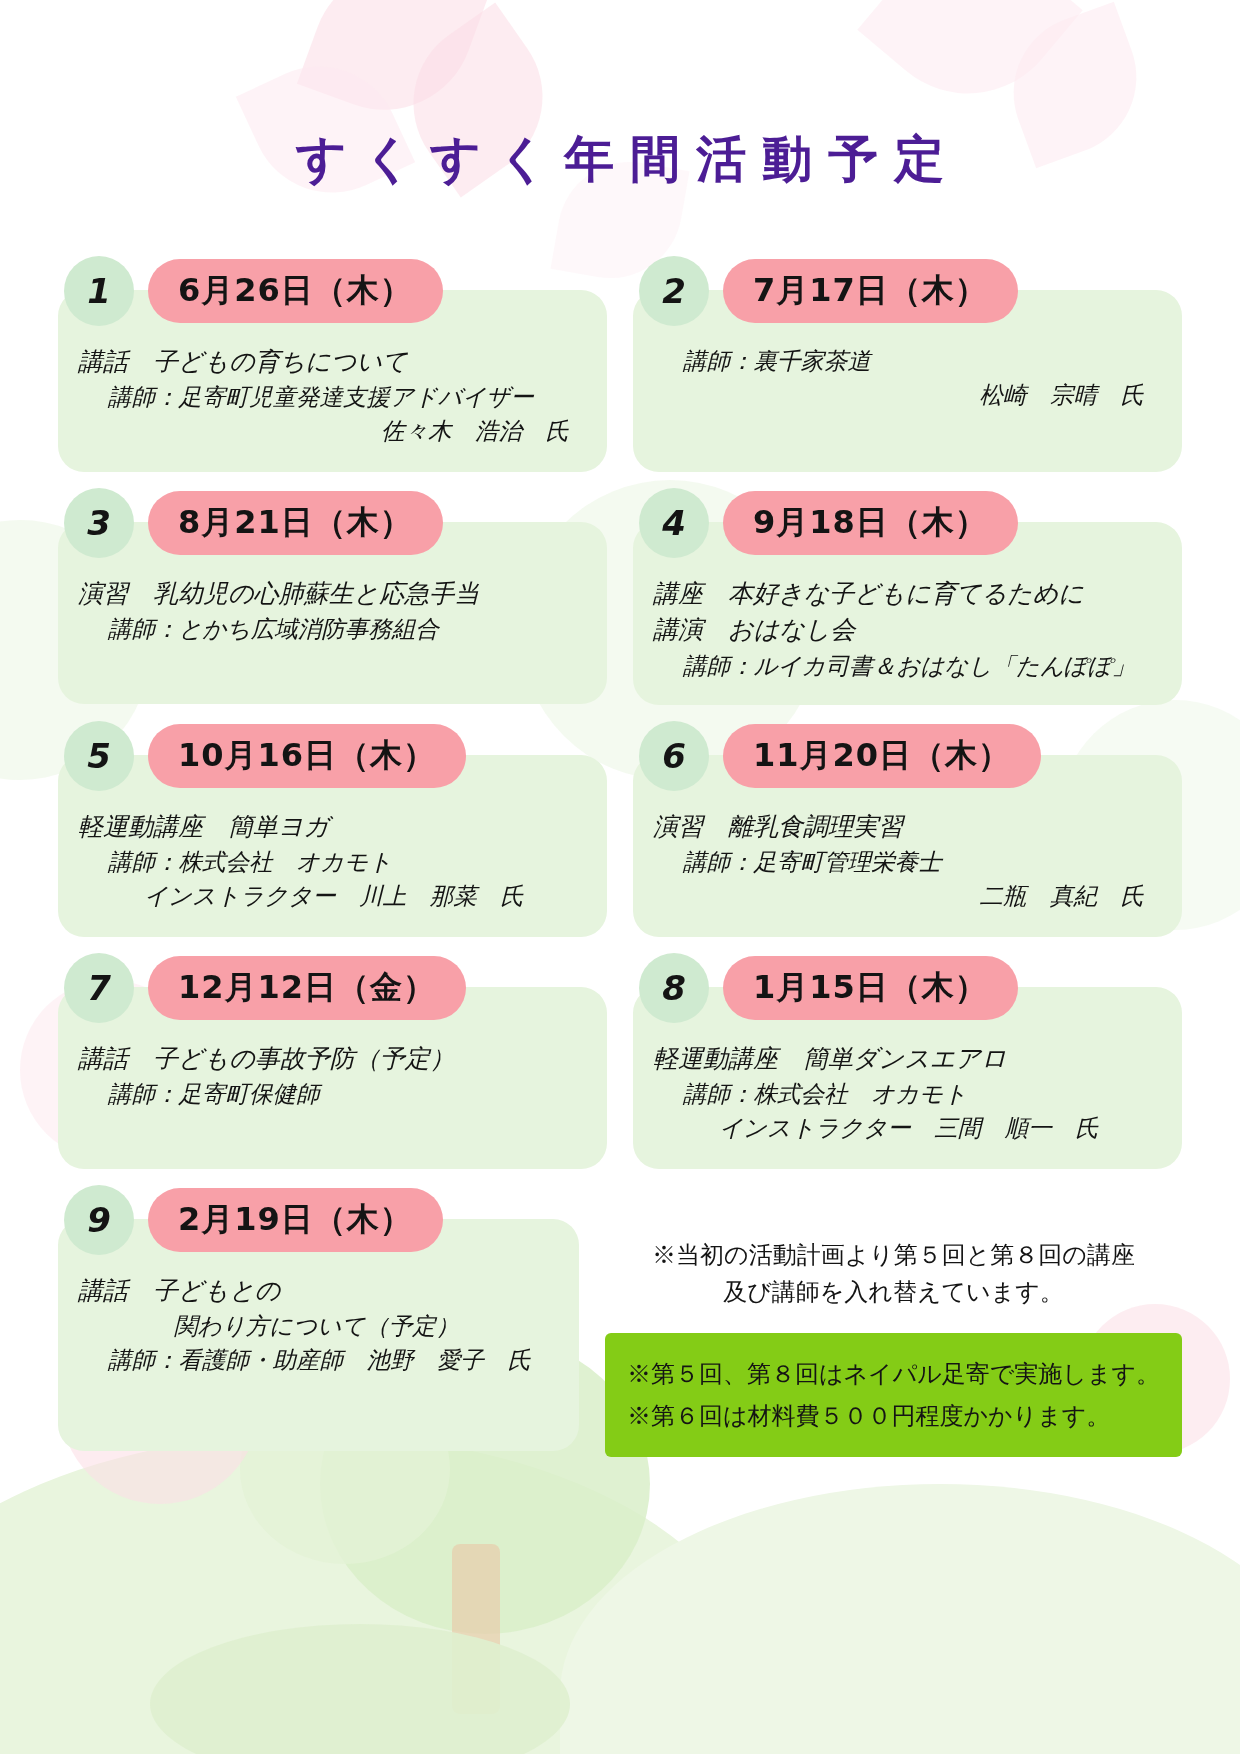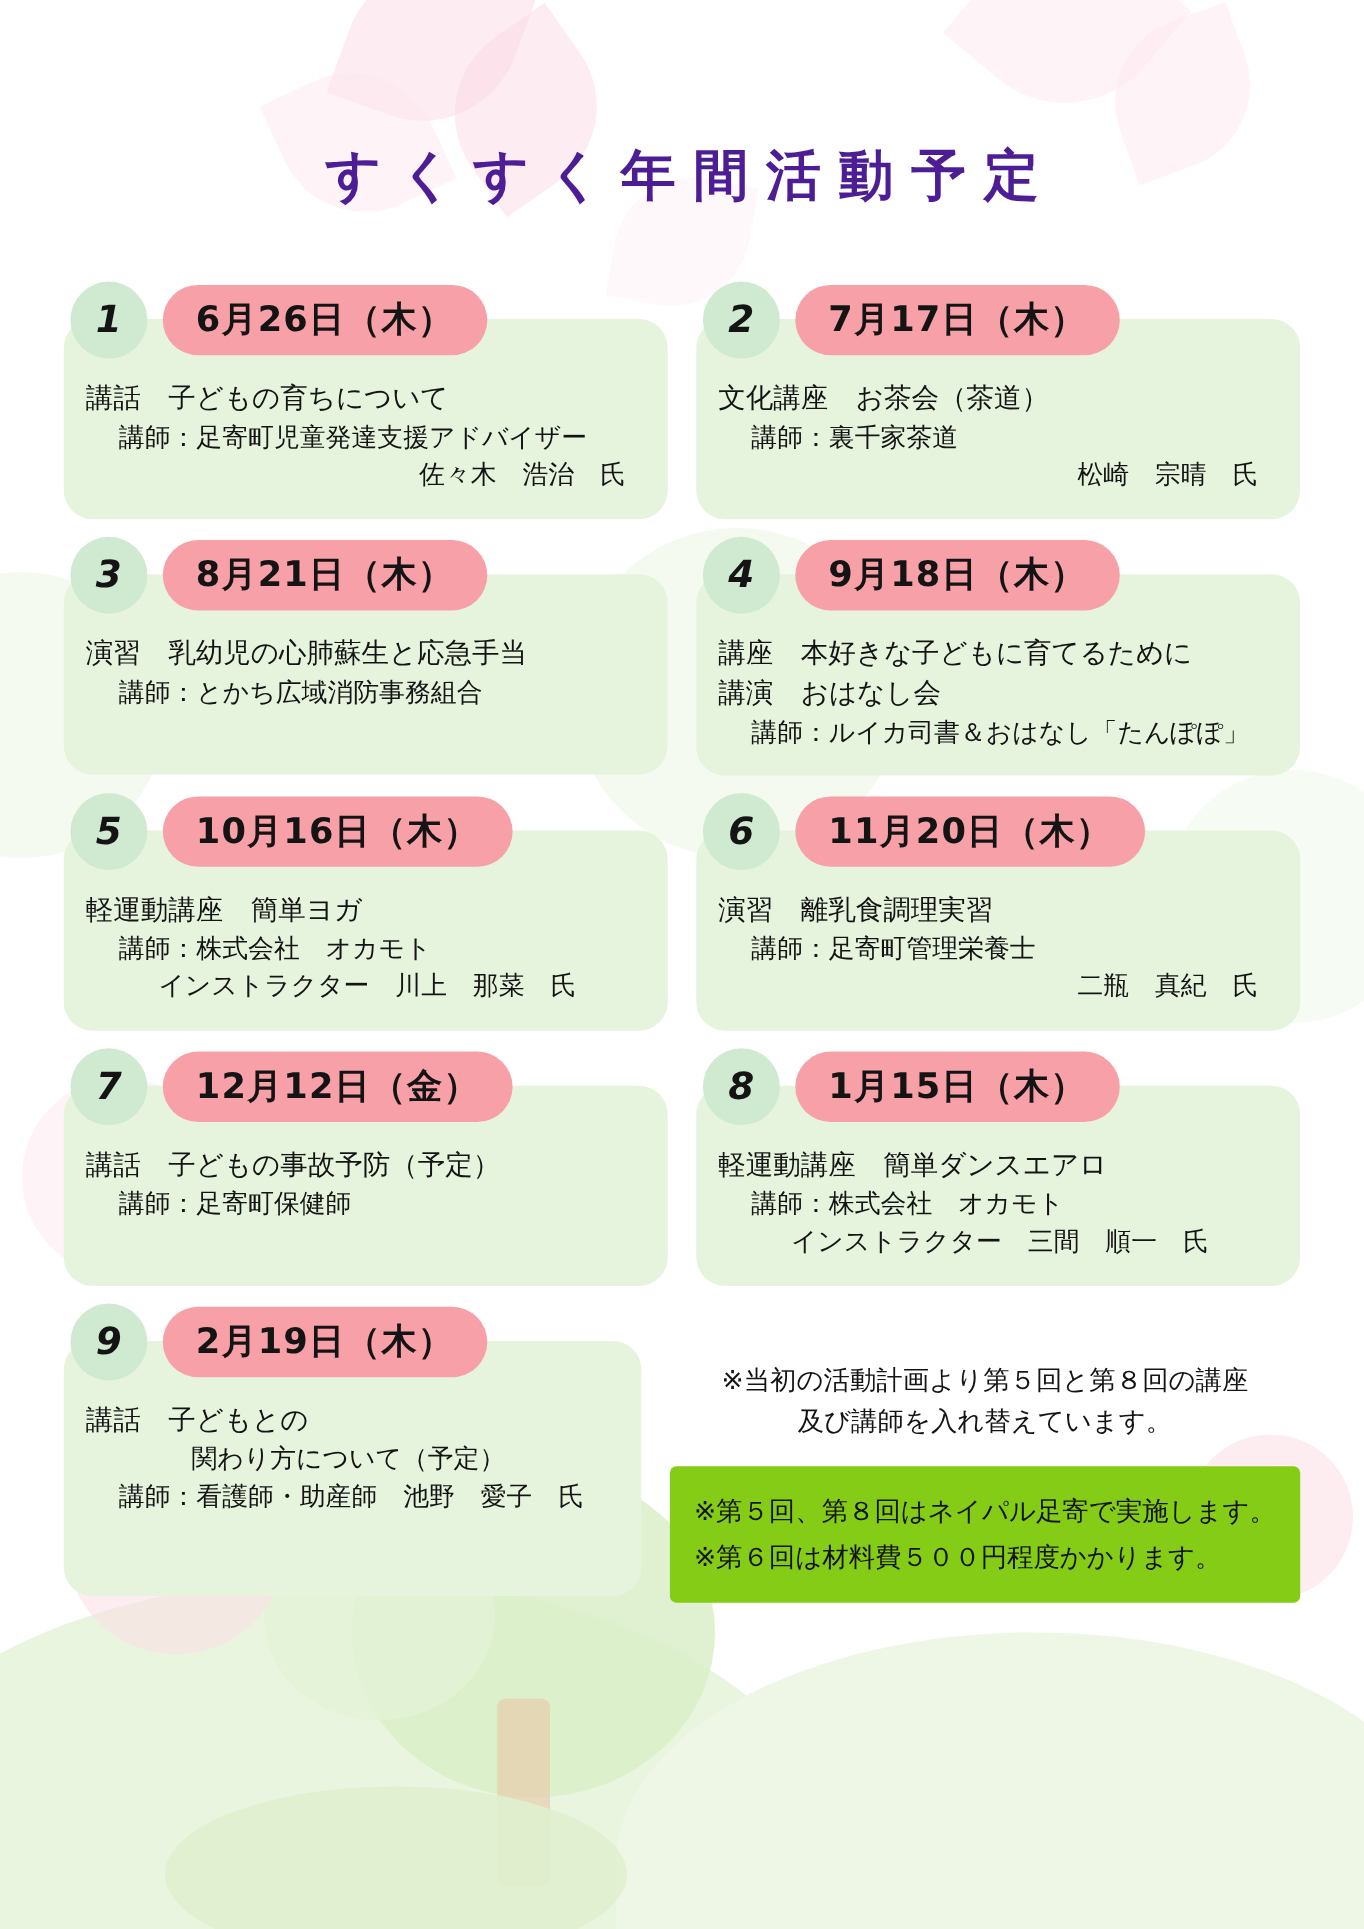--- a/index.html
+++ b/index.html
@@ -58,20 +58,21 @@
     padding: 0 12px;
   }
 
   .card { position: relative; padding-top: 34px; }
 
   .card-body {
     background: #e6f4de;
     border-radius: 26px;
     padding: 54px 20px 22px 20px;
     min-height: 182px;
+    font-style: italic;
   }
 
   .head {
     position: absolute;
     top: 0;
     left: 6px;
     display: flex;
     align-items: center;
     gap: 14px;
     z-index: 3;
@@ -115,21 +116,21 @@
   .bottom {
     display: grid;
     grid-template-columns: 1fr 1fr;
     column-gap: 26px;
     padding: 0 12px;
     margin-top: 16px;
   }
 
   .card9 .card-body { min-height: 232px; }
 
-  .notes { padding-top: 52px; }
+  .notes { padding-top: 52px; font-family: Liberation Serif, serif; }
 
   .note-top {
     font-size: 24px;
     color: #141414;
     text-align: center;
     line-height: 1.55;
     margin-bottom: 22px;
     padding: 0 8px;
   }
 
@@ -189,21 +190,20 @@
         <div class="line right">佐々木　浩治　氏</div>
       </div>
     </div>
 
     <div class="card">
       <div class="head">
         <div class="num-circle">2</div>
         <div class="date-pill">7月17日（木）</div>
       </div>
       <div class="card-body">
-        <div class="line l0">文化講座　お茶会（茶道）</div>
         <div class="line l1">講師：裏千家茶道</div>
         <div class="line right">松崎　宗晴　氏</div>
       </div>
     </div>
 
     <div class="card">
       <div class="head">
         <div class="num-circle">3</div>
         <div class="date-pill">8月21日（木）</div>
       </div>

